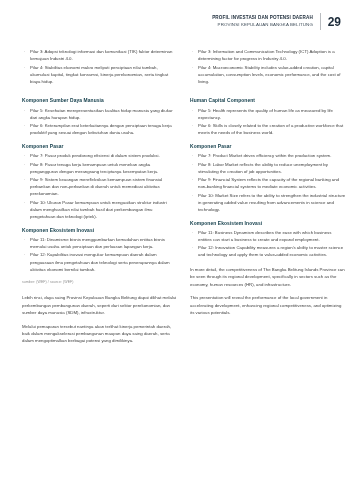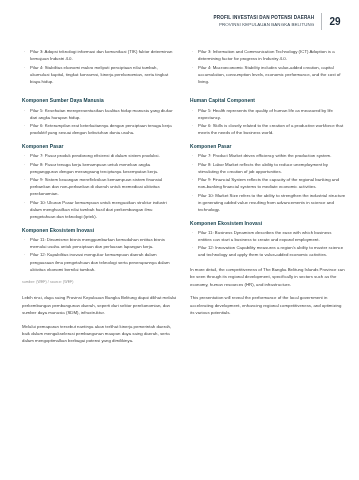--- a/index.html
+++ b/index.html
@@ -43,25 +43,24 @@
     color: #3e4c58;
     white-space: nowrap;
     margin-top: 1px;
   }
   .header-divider {
     width: 0.7px;
     height: 17px;
     background: #b9bcc0;
   }
   .page-number {
-    font-size: 10px;
+    font-size: 12px;
     font-weight: bold;
     color: #1c2b3a;
     min-width: 12px;
-    text-align: center;
   }
 
   
   .columns {
     position: absolute;
     top: 48px;
     left: 22px;
     right: 14px;
     display: flex;
     gap: 12px;

